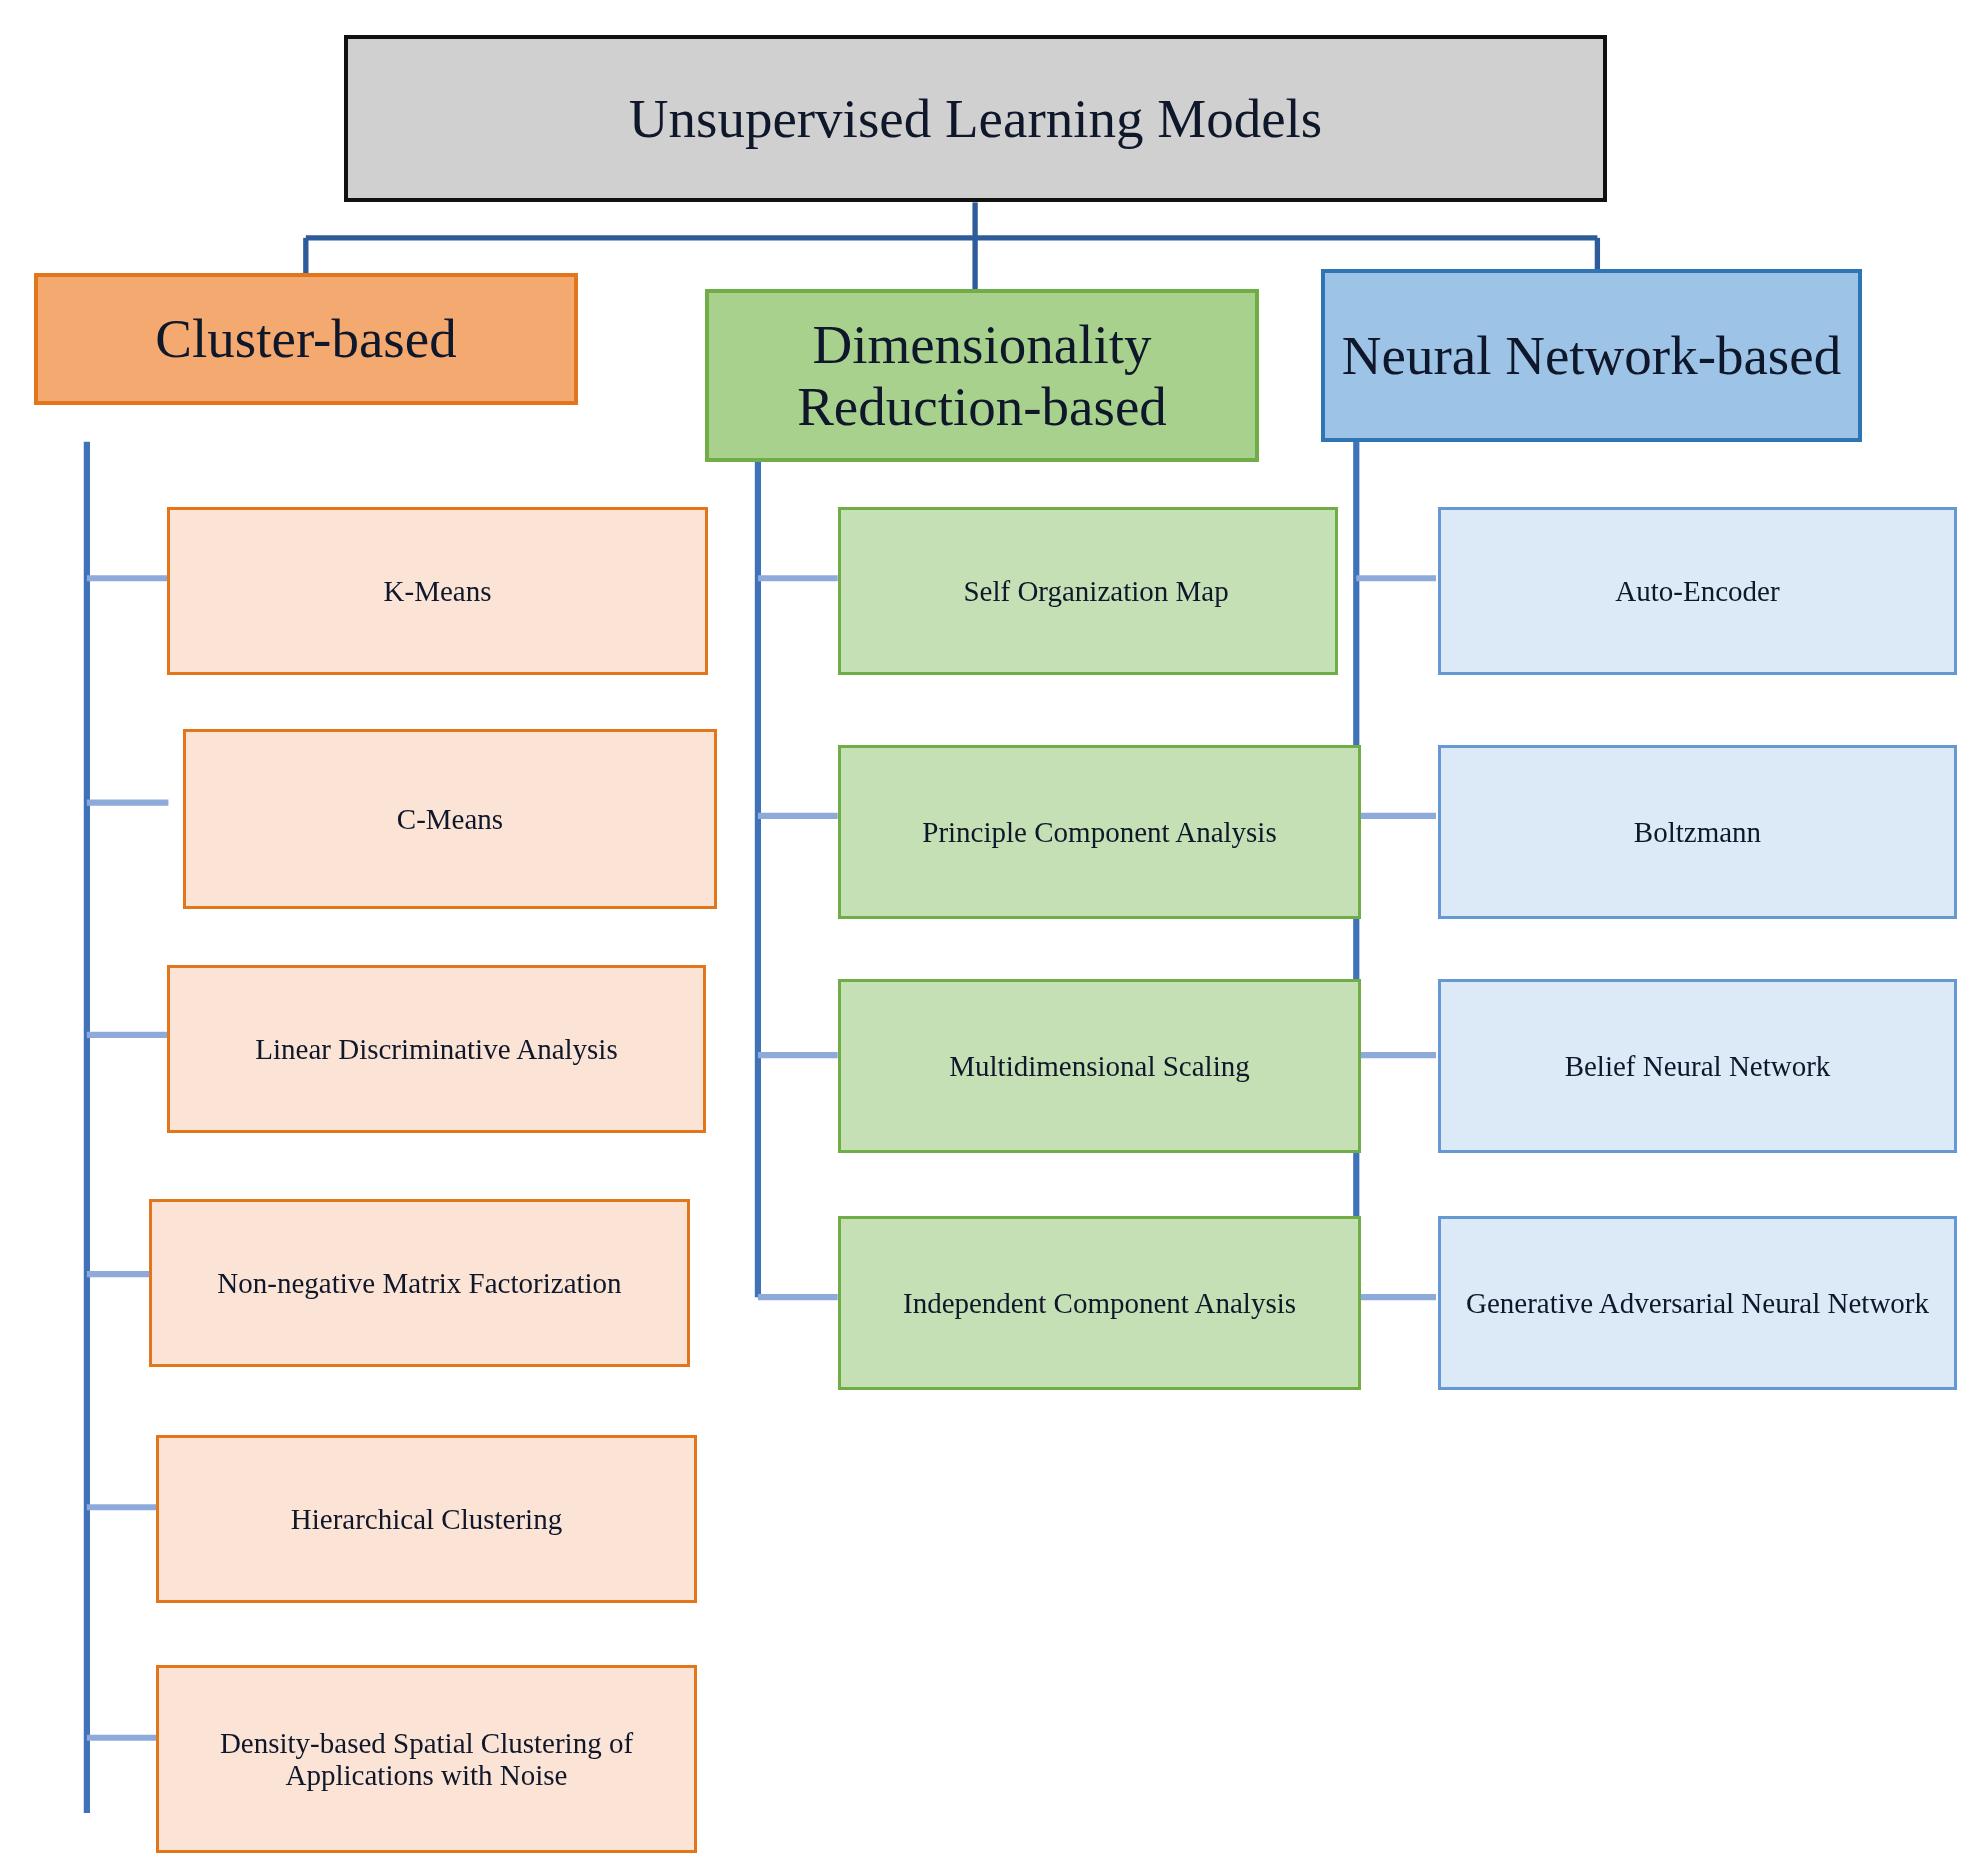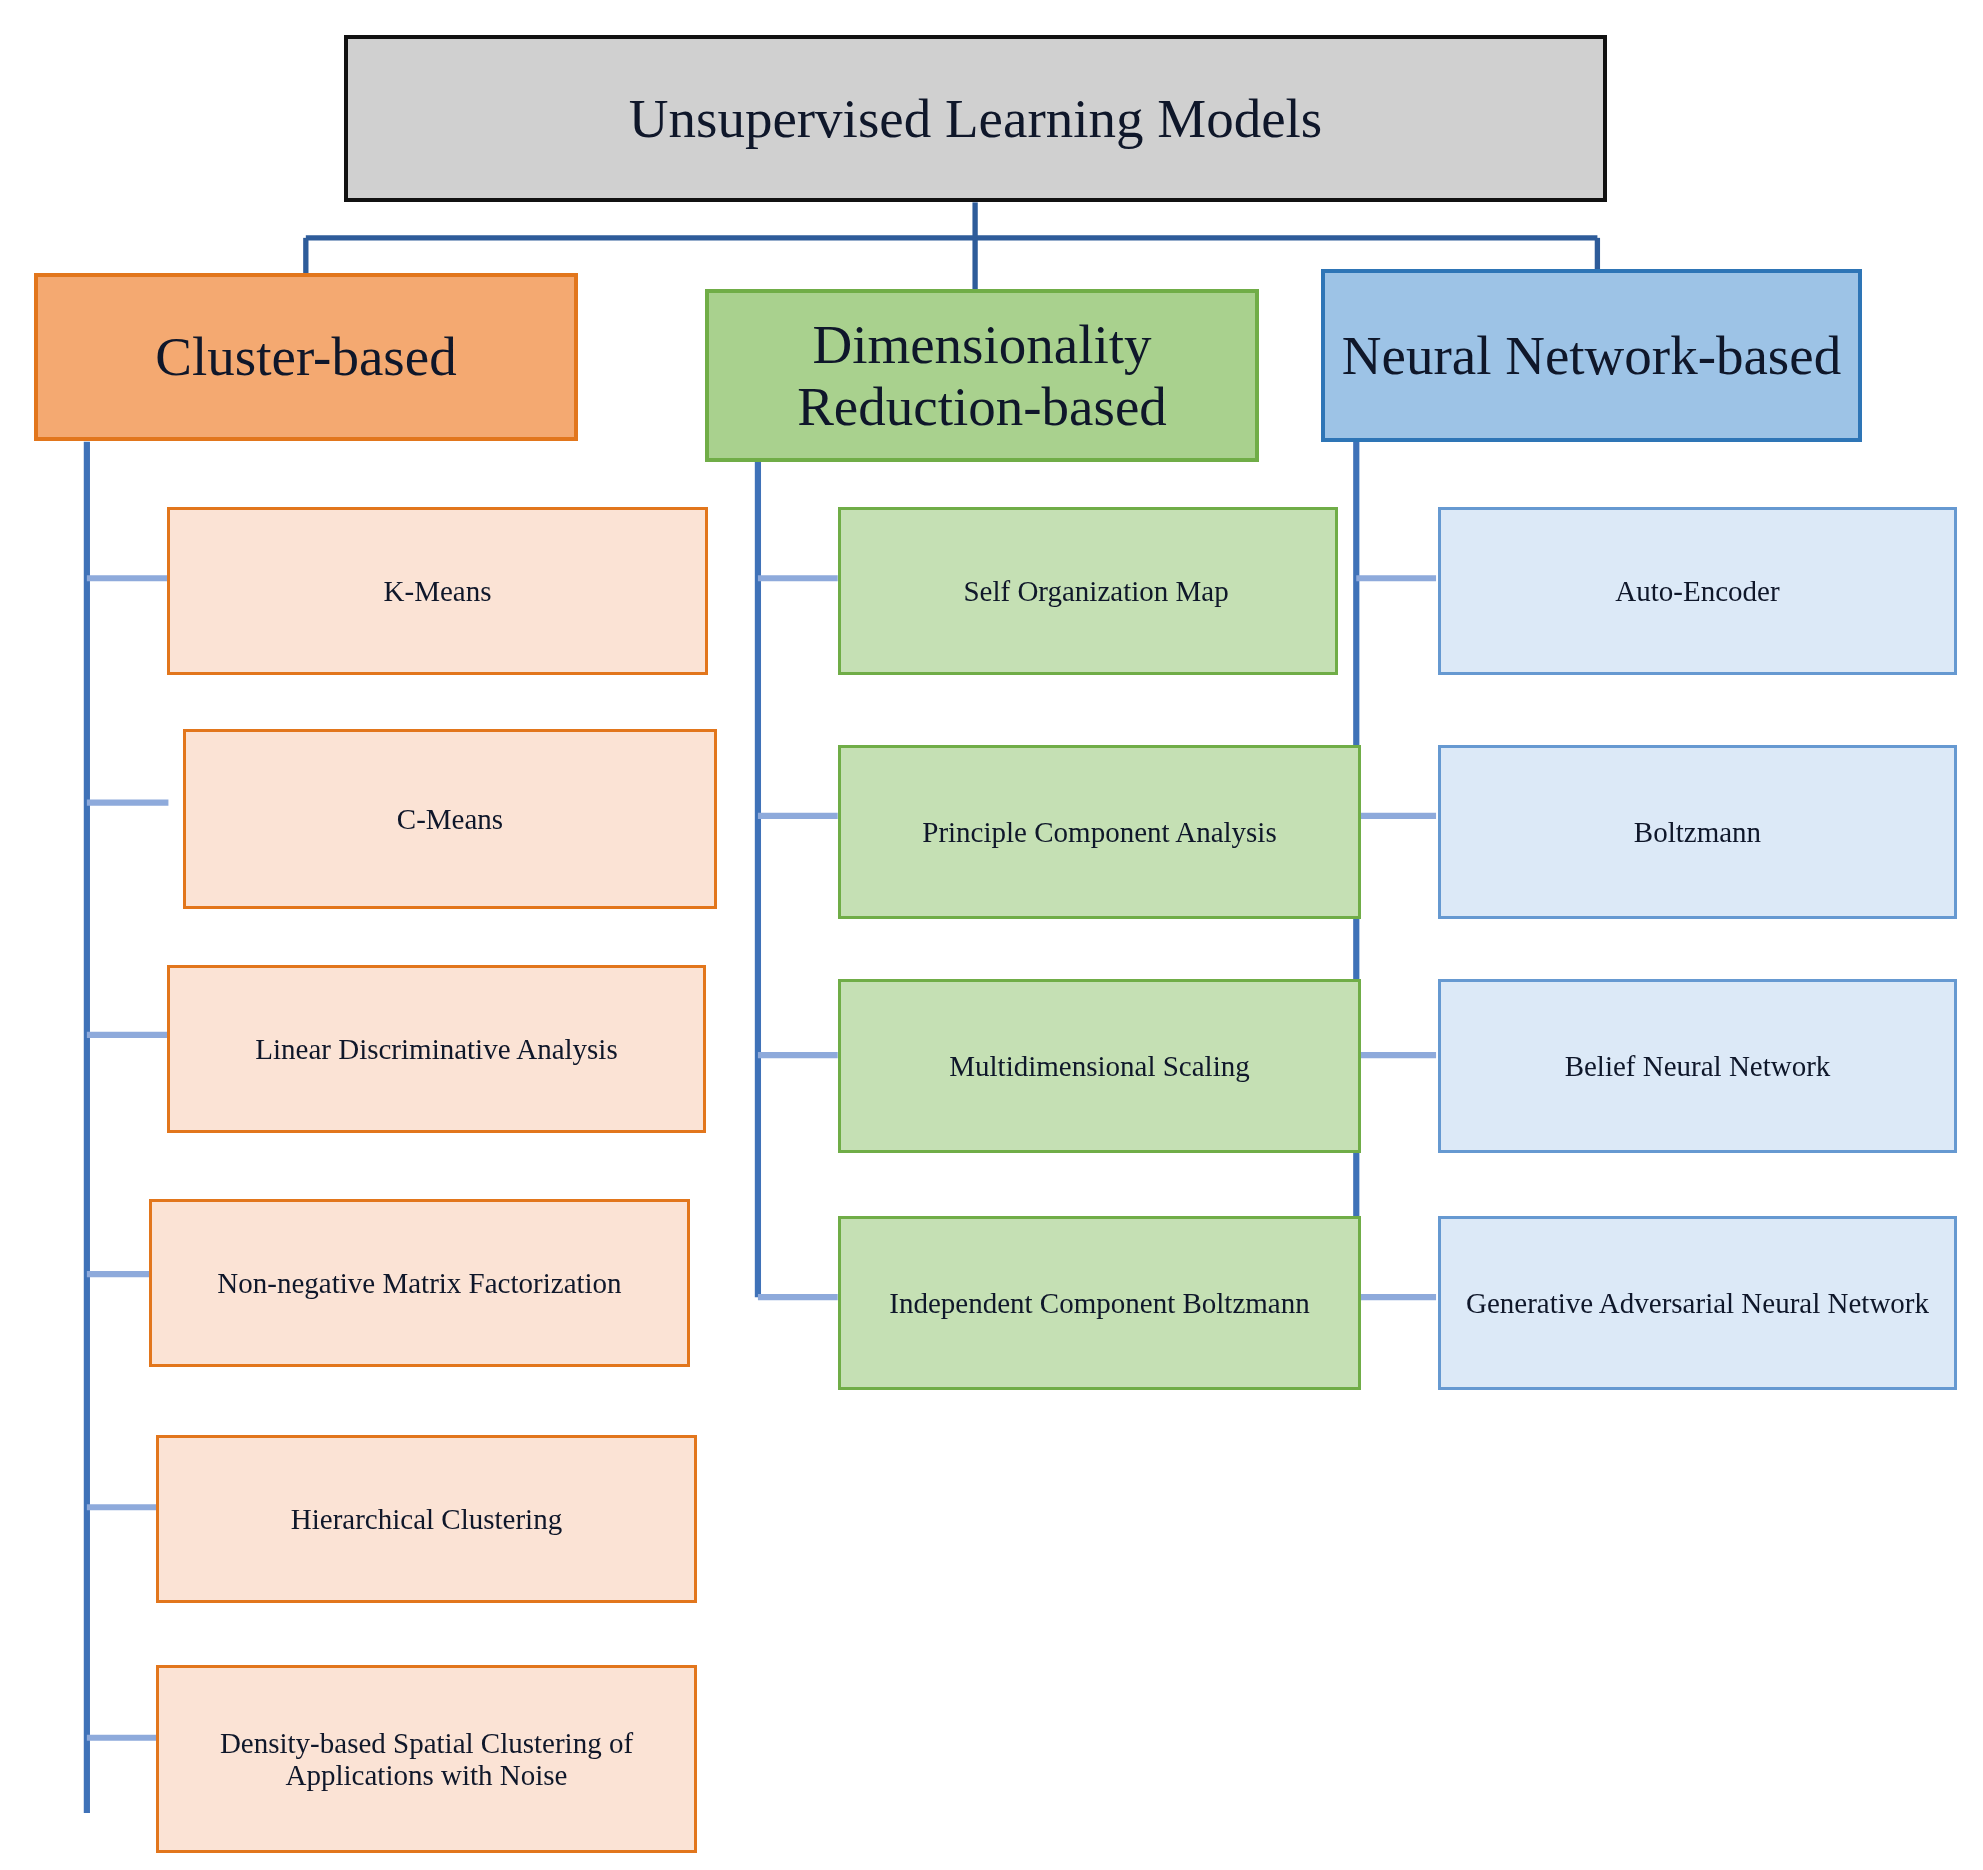--- a/index.html
+++ b/index.html
@@ -80,21 +80,21 @@
     <path d="M1530,652  L1620,652" stroke="#8EAADB" stroke-width="7" fill="none"></path>
     <path d="M1530,920  L1620,920" stroke="#8EAADB" stroke-width="7" fill="none"></path>
     <path d="M1530,1190 L1620,1190" stroke="#8EAADB" stroke-width="7" fill="none"></path>
     <path d="M1530,1463 L1620,1463" stroke="#8EAADB" stroke-width="7" fill="none"></path>
   </svg>
 
   <div class="node root" style="left:344px;top:35px;width:1263px;height:167px;">
     <span>Unsupervised Learning Models</span>
   </div>
 
-  <div class="node cat orange" style="left:34px;top:273px;width:544px;height:168px;">
+  <div class="node cat orange" style="left:34px;top:273px;width:544px;height:132px;">
     <span>Cluster-based</span>
   </div>
 
   <div class="node cat green" style="left:705px;top:269px;width:554px;height:173px;margin-top:20px;">
     <span>Dimensionality Reduction-based</span>
   </div>
 
   <div class="node cat blue" style="left:1321px;top:269px;width:541px;height:173px;">
     <span>Neural Network-based</span>
   </div>
@@ -129,21 +129,21 @@
 
   <div class="node leaf green" style="left:838px;top:745px;width:523px;height:174px;">
     <span>Principle Component Analysis</span>
   </div>
 
   <div class="node leaf green" style="left:838px;top:979px;width:523px;height:174px;">
     <span>Multidimensional Scaling</span>
   </div>
 
   <div class="node leaf green" style="left:838px;top:1216px;width:523px;height:174px;">
-    <span>Independent Component Boltzmann</span>
+    <span>Independent Component Analysis</span>
   </div>
 
   <div class="node leaf blue" style="left:1438px;top:507px;width:519px;height:168px;">
     <span>Auto-Encoder</span>
   </div>
 
   <div class="node leaf blue" style="left:1438px;top:745px;width:519px;height:174px;">
     <span>Boltzmann</span>
   </div>
 

